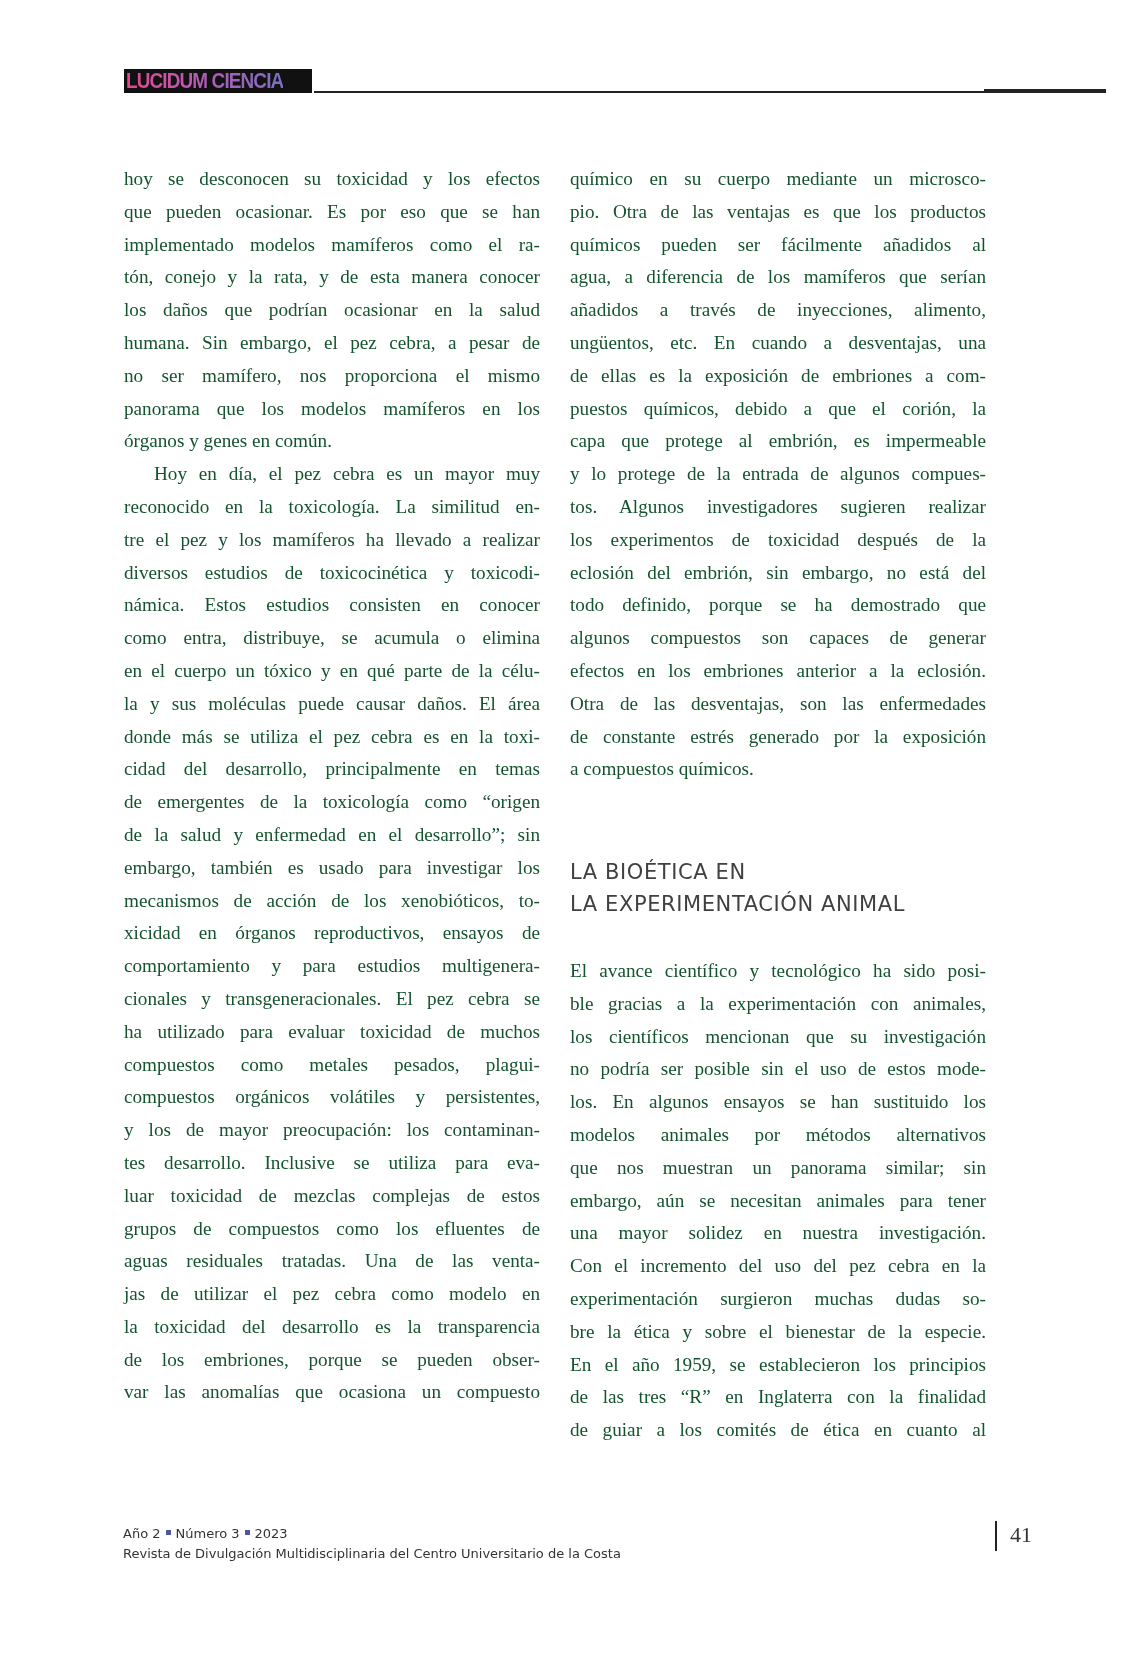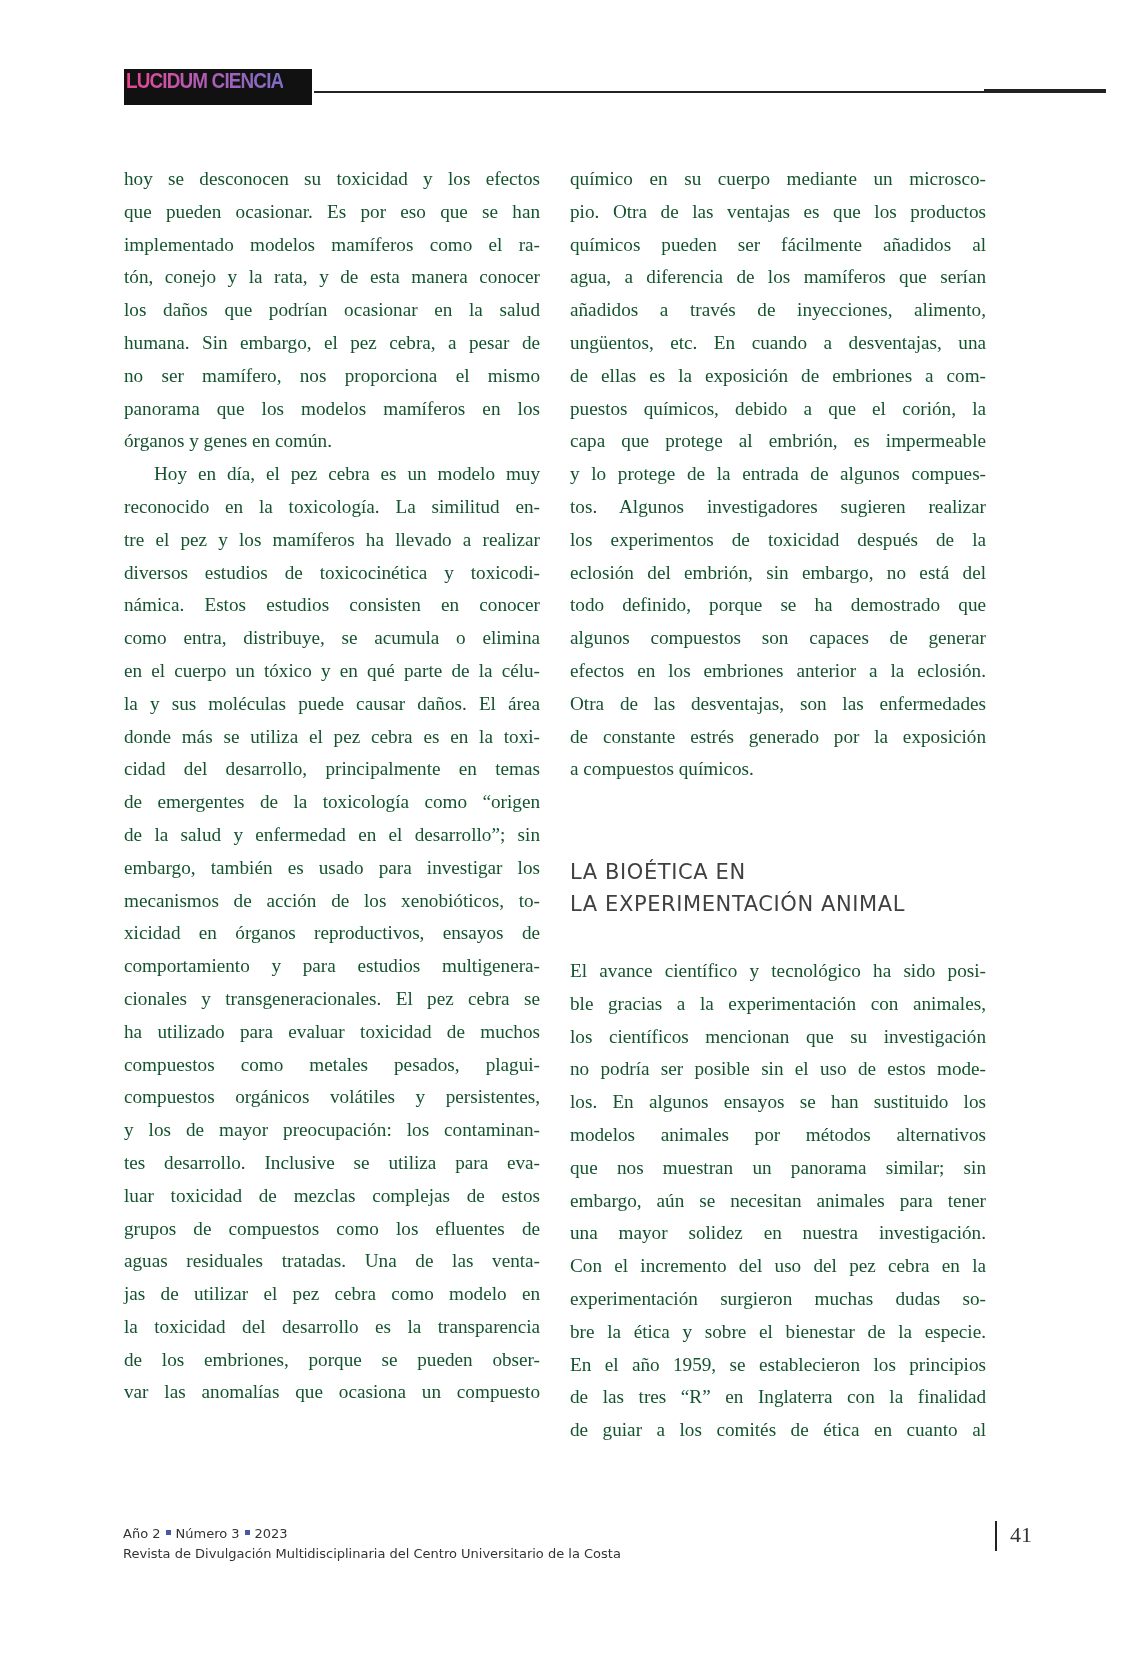--- a/index.html
+++ b/index.html
@@ -1,20 +1,20 @@
 <!DOCTYPE html>
 <html><head>
   <meta charset="utf-8">
   <style>
     html, body { margin: 0; padding: 0; background: #ffffff; }
     body { width: 1123px; height: 1654px; position: relative; overflow: hidden; }
 
     .header-logo {
       position: absolute; left: 124px; top: 69px; height: 24px;
-      background: #111111; padding: 0 3px 12px 2px;
+      background: #111111; padding: 0 3px 0 2px;
       display: flex; align-items: center;
     }
     .header-logo span {
       font-family: "Liberation Sans", sans-serif; font-weight: bold;
       font-size: 22px; letter-spacing: -1px; line-height: 24px;
       transform: scaleX(0.86); transform-origin: left center;
       display: inline-block; white-space: nowrap;
       background: linear-gradient(90deg, #e8478f 0%, #b65bb3 45%, #7c6fc4 100%);
       -webkit-background-clip: text; background-clip: text; color: transparent;
     }
@@ -75,21 +75,21 @@
 <div class="col col-left">
   <div class="line">hoy se desconocen su toxicidad y los efectos</div>
   <div class="line">que pueden ocasionar. Es por eso que se han</div>
   <div class="line">implementado modelos mamíferos como el ra-</div>
   <div class="line">tón, conejo y la rata, y de esta manera conocer</div>
   <div class="line">los daños que podrían ocasionar en la salud</div>
   <div class="line">humana. Sin embargo, el pez cebra, a pesar de</div>
   <div class="line">no ser mamífero, nos proporciona el mismo</div>
   <div class="line">panorama que los modelos mamíferos en los</div>
   <div class="line last">órganos y genes en común.</div>
-  <div class="line indent">Hoy en día, el pez cebra es un modelo muy</div>
+  <div class="line indent">Hoy en día, el pez cebra es un mayor muy</div>
   <div class="line">reconocido en la toxicología. La similitud en-</div>
   <div class="line">tre el pez y los mamíferos ha llevado a realizar</div>
   <div class="line">diversos estudios de toxicocinética y toxicodi-</div>
   <div class="line">námica. Estos estudios consisten en conocer</div>
   <div class="line">como entra, distribuye, se acumula o elimina</div>
   <div class="line">en el cuerpo un tóxico y en qué parte de la célu-</div>
   <div class="line">la y sus moléculas puede causar daños. El área</div>
   <div class="line">donde más se utiliza el pez cebra es en la toxi-</div>
   <div class="line">cidad del desarrollo, principalmente en temas</div>
   <div class="line">de emergentes de la toxicología como “origen</div>

